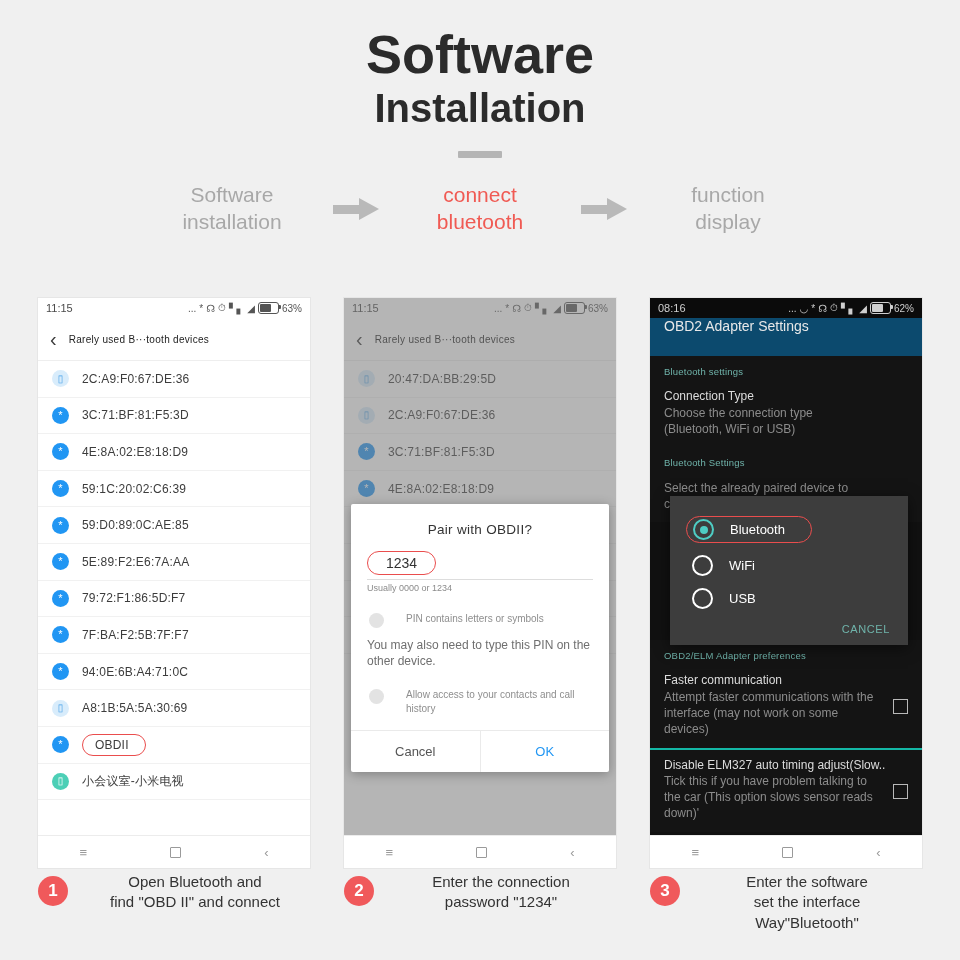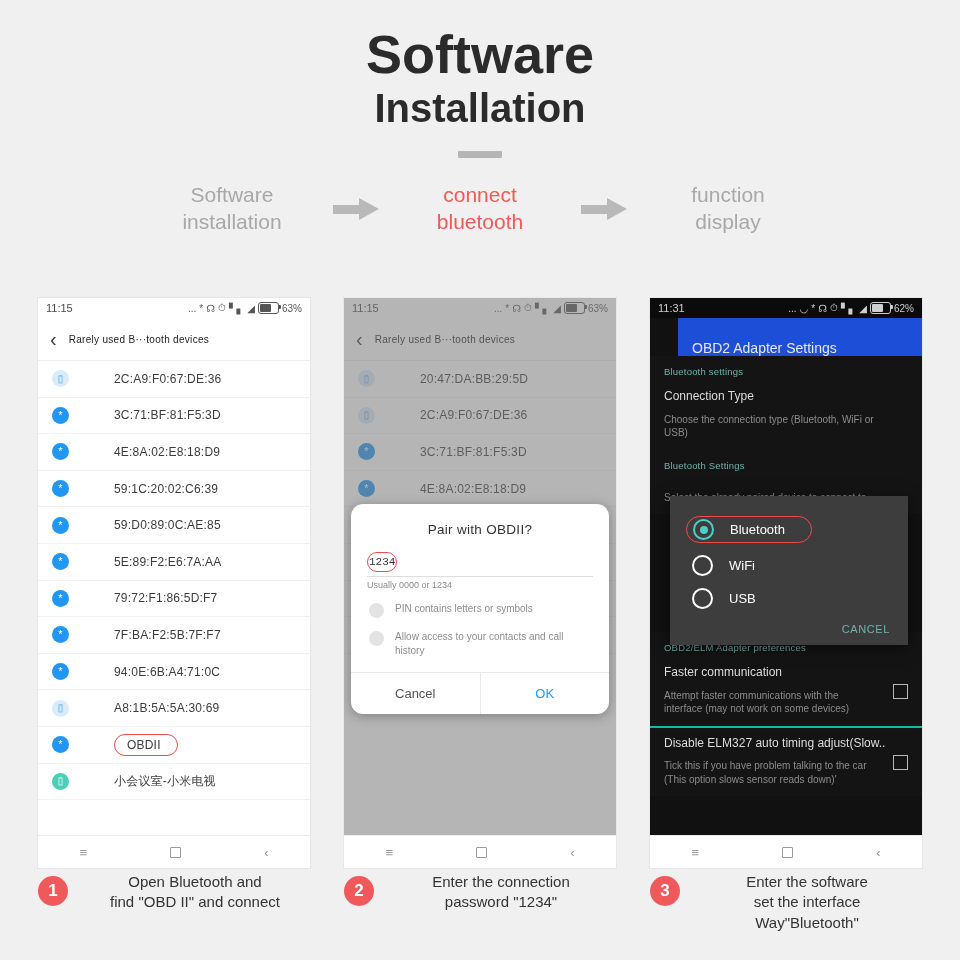--- a/index.html
+++ b/index.html
@@ -96,85 +96,85 @@
     border-bottom:1px solid #f1f1f1;background:#fff;
   }
   .bt-ic{
     width:17px;height:17px;border-radius:50%;flex:none;
     display:flex;align-items:center;justify-content:center;
     font-size:11px;color:#fff;line-height:1;
   }
   .bt-ic.phone-ic{background:#d8ecfb;color:#4aa3e8;font-size:10px;}
   .bt-ic.bt{background:#2196f3;}
   .bt-ic.tv{background:#4ccfb6;color:#fff;font-size:10px;}
-  .dev-name{font-size:12px;color:#3c3c3c;letter-spacing:.2px;margin-left:32px;}
+  .dev-name{font-size:12px;color:#3c3c3c;letter-spacing:.2px;}
   .oval{
     border:1.4px solid #ea4d4d;border-radius:20px;padding:3px 16px 3px 12px;
     display:inline-block;
   }
 
   
   .navbar{
     position:absolute;bottom:0;left:0;right:0;height:32px;background:#fff;
     border-top:1px solid #ececec;
     display:flex;align-items:center;justify-content:space-around;
     color:#9a9a9a;font-size:13px;
   }
   .navbar .sq{width:9px;height:9px;border:1.6px solid #9a9a9a;border-radius:1px;}
   .navbar .mn{font-size:13px;letter-spacing:0;}
 
   
   .dim{position:absolute;inset:0;background:rgba(120,120,120,.55);}
   .dialog{
     position:absolute;left:7px;right:7px;top:206px;background:#fff;
-    border-radius:12px;box-shadow:0 2px 12px rgba(0,0,0,.3);overflow:hidden;
+    border-radius:2px;box-shadow:0 2px 12px rgba(0,0,0,.3);overflow:hidden;
   }
   .dlg-title{
     text-align:center;font-size:13.5px;color:#333;padding:18px 0 14px 0;letter-spacing:.3px;
   }
   .dlg-body{padding:0 16px 10px 16px;}
   .pin-field{
     border-bottom:1px solid #ddd;padding-bottom:4px;margin-bottom:3px;
   }
   .pin-oval{
-    border:1.3px solid #ea4d4d;border-radius:18px;padding:3px 1px;display:inline-block;
-    font-size:11px;color:#333;font-family:Liberation Mono, monospace;
+    border:1.3px solid #ea4d4d;border-radius:18px;padding:3px 18px;display:inline-block;
+    font-size:14px;color:#333;
   }
   .hint{font-size:9px;color:#8b8b8b;margin-bottom:7px;}
-  .cb-row{display:flex;align-items:flex-start;gap:11px;margin:12px 0 5px 2px;}
+  .cb-row{display:flex;align-items:flex-start;gap:22px;margin:19px 0 5px 2px;}
   .cb{width:15px;height:15px;border-radius:50%;background:#e3e3e3;flex:none;margin-top:1px;}
   .cb-lbl{font-size:10px;color:#8e8e8e;line-height:1.35;}
   .dlg-note{font-size:12px;color:#6f6f6f;line-height:1.35;margin:9px 0 4px 0;}
   .dlg-actions{
     display:flex;border-top:1px solid #eaeaea;
   }
   .dlg-btn{
     flex:1;text-align:center;padding:13px 0;font-size:13px;color:#555;
   }
   .dlg-btn.ok{color:#2196f3;border-left:1px solid #eaeaea;}
 
   
   .dark{background:#111;}
   .statusbar.dark-sb{background:#0b0b0b;color:#cfcfcf;}
   .statusbar.dark-sb .icons{color:#cfcfcf;}
   .statusbar.dark-sb .batt{border-color:#cfcfcf;}
   .statusbar.dark-sb .batt:after{background:#cfcfcf;}
   .statusbar.dark-sb .batt i{background:#cfcfcf;}
   .dk-appbar{
-    background:#1d4ed8;height:38px;display:flex;align-items:flex-end;padding:0 14px;margin-left:28px;
+    background:#0c4a6e;height:38px;display:flex;align-items:flex-start;padding:0 14px;
   }
   .dk-appbar-title{color:#e8e8e8;font-size:14px;}
   .dk-section{
     background:#141414;padding:10px 14px 4px 14px;
   }
   .dk-hd{color:#6fb3aa;font-size:9.5px;letter-spacing:.2px;}
   .dk-item{padding:8px 14px 10px 14px;background:#141414;position:relative;}
   .dk-item.border-t{border-top:2px solid #14b8a6;}
   .dk-t{color:#dcdcdc;font-size:12px;line-height:1.3;}
-  .dk-s{color:#8c8c8c;font-size:10px;line-height:1.35;margin-top:8px;padding-right:34px;}
+  .dk-s{color:#8c8c8c;font-size:12px;line-height:1.35;margin-top:0;padding-right:34px;}
   .dk-chk{
     position:absolute;right:14px;top:50%;margin-top:-7px;
     width:13px;height:13px;border:1.4px solid #b9b9b9;
   }
   .dk-dialog{
     position:absolute;left:20px;right:14px;top:198px;background:#3d3d3d;
     padding:14px 0 8px 0;box-shadow:0 3px 14px rgba(0,0,0,.5);
   }
   .radio-row{display:flex;align-items:center;gap:16px;padding:6px 0 6px 22px;}
   .radio{
@@ -382,20 +382,21 @@
         <div class="dlg-title">Pair  with  OBDII?</div>
         <div class="dlg-body">
           <div class="pin-field">
             <span class="pin-oval">1234</span>
           </div>
           <div class="hint">Usually 0000 or 1234</div>
           <div class="cb-row">
             <span class="cb"></span>
             <span class="cb-lbl">PIN contains letters or symbols</span>
           </div>
+          <div class="dlg-note">You may also need to type this PIN on the other device.</div>
           <div class="cb-row">
             <span class="cb"></span>
             <span class="cb-lbl">Allow access to your contacts and call history</span>
           </div>
         </div>
         <div class="dlg-actions">
           <div class="dlg-btn">Cancel</div>
           <div class="dlg-btn ok">OK</div>
         </div>
       </div>
@@ -404,21 +405,21 @@
         <span class="mn">≡</span>
         <span class="sq"></span>
         <span class="mn">‹</span>
       </div>
     </div>
   </div>
 
   <div class="phone dark">
     <div class="screen dark">
       <div class="statusbar dark-sb">
-        <span class="time">11:31</span>
+        <span class="time">08:16</span>
         <span class="icons">
           <span>...</span>
           <span>◡</span>
           <span>*</span>
           <span>☊</span>
           <span>⏱</span>
           <span>▘▖</span>
           <span>◢</span>
           <span class="batt">
               <i></i>

